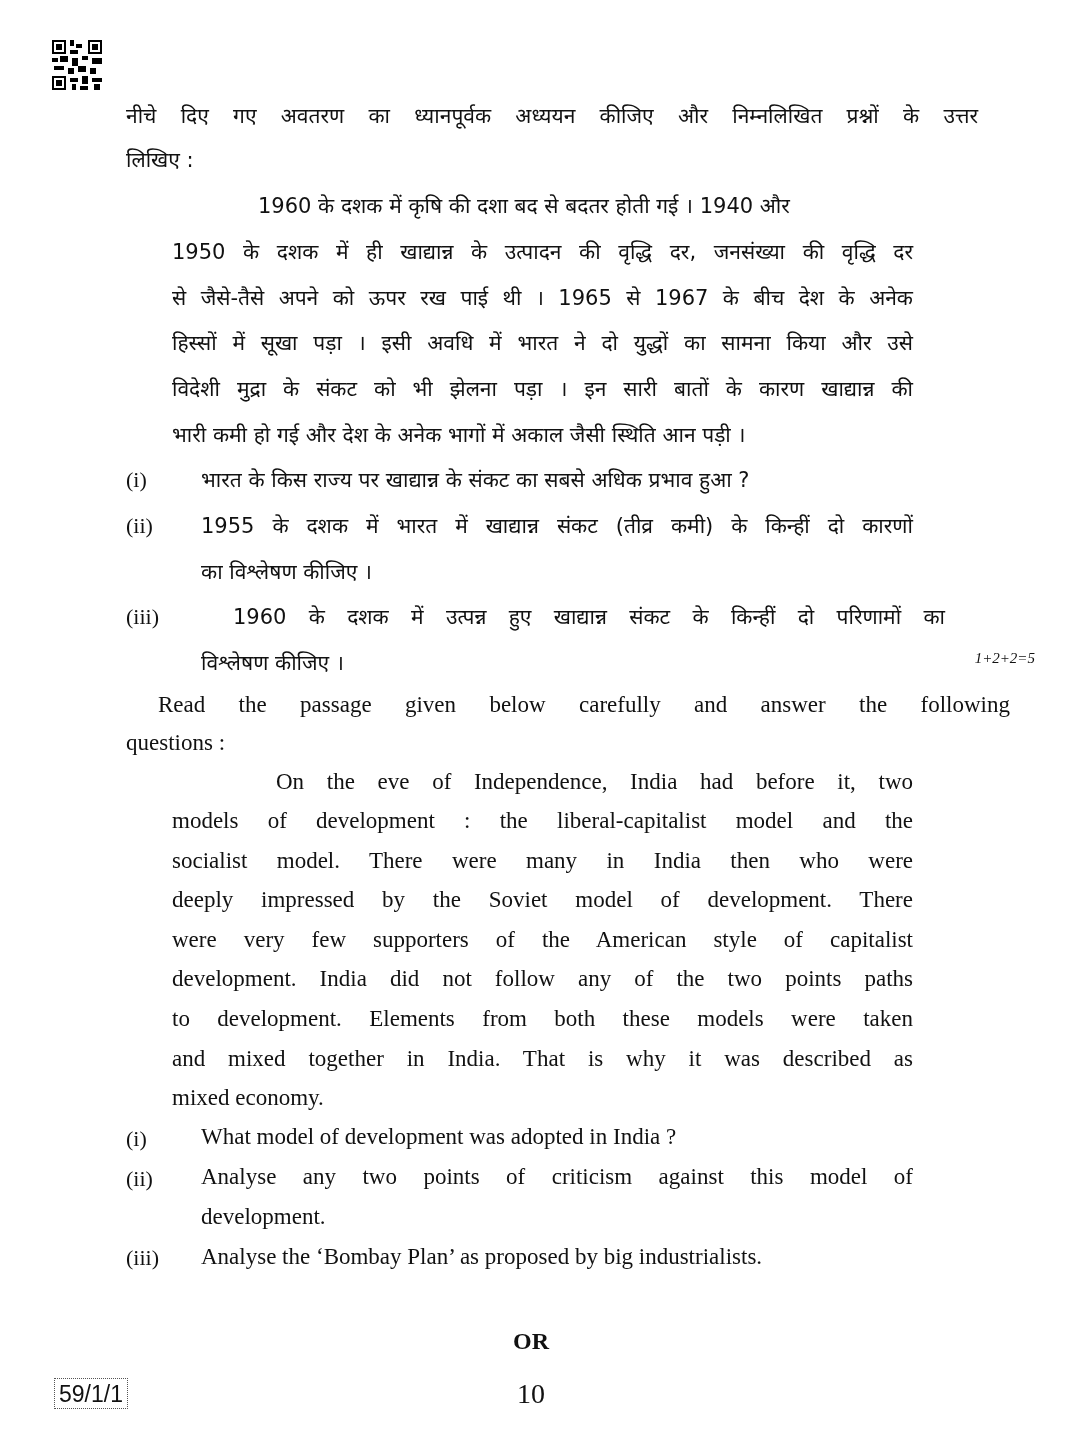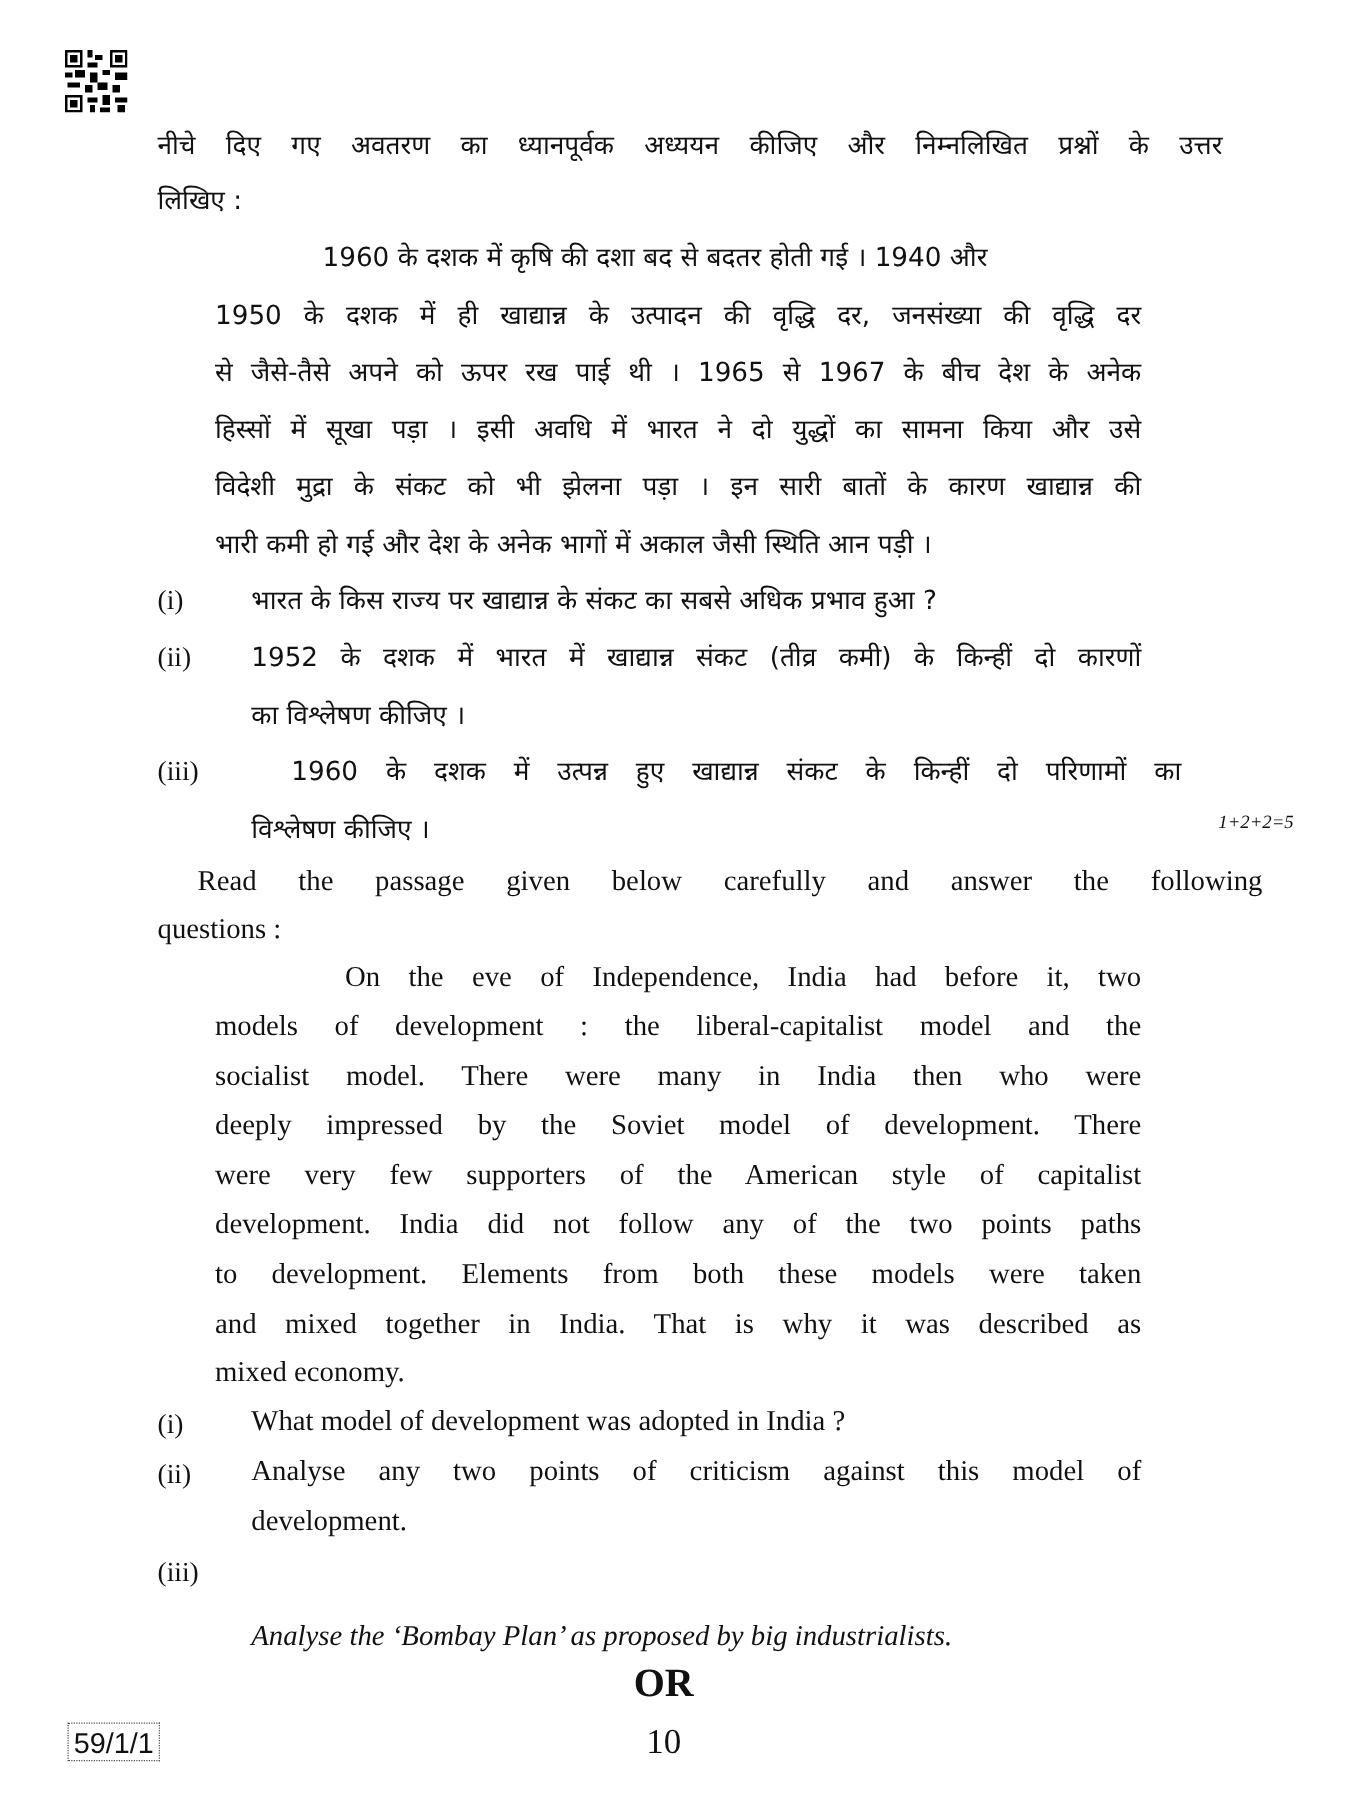--- a/index.html
+++ b/index.html
@@ -26,21 +26,21 @@
     .qnum {
       position: absolute; left: 126px;
       font-family: "Liberation Serif", serif; font-size: 22px;
     }
     .marks {
       position: absolute; right: 56px; top: 650px;
       font-family: "Liberation Serif", serif; font-style: italic; font-size: 15px;
     }
     .or {
       position: absolute; left: 0; width: 1062px; text-align: center; top: 1328px;
-      font-family: "Liberation Serif", serif; font-weight: bold; font-size: 32px;
+      font-family: "Liberation Serif", serif; font-weight: bold; font-size: 24px;
     }
     .pagenum {
       position: absolute; left: 0; width: 1062px; text-align: center; top: 1378px;
       font-family: Liberation Serif, serif; font-size: 28px;
     }
     .code {
       position: absolute; left: 54px; top: 1378px; padding: 1px 4px 0 4px;
       border: 1px dotted #555; font-family: "Liberation Sans", sans-serif; font-size: 23px;
       line-height: 28px;
     }
@@ -89,21 +89,21 @@
   <div class="justify-line hindi" style="left:172px; top:328px; width:741px;">हिस्सों में सूखा पड़ा । इसी अवधि में भारत ने दो युद्धों का सामना किया और उसे</div>
   <div class="justify-line hindi" style="left:172px; top:374px; width:741px;">विदेशी मुद्रा के संकट को भी झेलना पड़ा । इन सारी बातों के कारण खाद्यान्न की</div>
   <div class="line hindi" style="left:172px; top:420px;">भारी कमी हो गई और देश के अनेक भागों में अकाल जैसी स्थिति आन पड़ी ।</div>
 </div>
 
 <div>
   <div class="qnum" style="top:467px;">(i)</div>
   <div class="line hindi" style="left:201px; top:465px;">भारत के किस राज्य पर खाद्यान्न के संकट का सबसे अधिक प्रभाव हुआ ?</div>
 
   <div class="qnum" style="top:513px;">(ii)</div>
-  <div class="justify-line hindi" style="left:201px; top:511px; width:712px;">1952 के दशक में भारत में खाद्यान्न संकट (तीव्र कमी) के किन्हीं दो कारणों</div>
+  <div class="justify-line hindi" style="left:201px; top:511px; width:712px;">1955 के दशक में भारत में खाद्यान्न संकट (तीव्र कमी) के किन्हीं दो कारणों</div>
   <div class="line hindi" style="left:201px; top:557px;">का विश्लेषण कीजिए ।</div>
 
   <div class="qnum" style="top:604px;">(iii)</div>
   <div class="justify-line hindi" style="left:201px; top:602px; width:712px;margin-left:32px;">1960 के दशक में उत्पन्न हुए खाद्यान्न संकट के किन्हीं दो परिणामों का</div>
   <div class="line hindi" style="left:201px; top:648px;">विश्लेषण कीजिए ।</div>
 </div>
 <div class="marks">1+2+2=5</div>
 
 <div class="justify-line eng" style="left:126px; top:692px; width:852px;margin-left:32px;">Read the passage given below carefully and answer the following</div>
 <div class="line eng" style="left:126px; top:730px;">questions :</div>
@@ -122,18 +122,18 @@
 
 <div>
   <div class="qnum" style="top:1126px;">(i)</div>
   <div class="line eng" style="left:201px; top:1124px;">What model of development was adopted in India ?</div>
 
   <div class="qnum" style="top:1166px;">(ii)</div>
   <div class="justify-line eng" style="left:201px; top:1164px; width:712px;">Analyse any two points of criticism against this model of</div>
   <div class="line eng" style="left:201px; top:1204px;">development.</div>
 
   <div class="qnum" style="top:1245px;">(iii)</div>
-  <div class="line eng" style="left:201px; top:1296px;font-style:italic;">Analyse the ‘Bombay Plan’ as proposed by big industrialists.</div>
+  <div class="line eng" style="left:201px; top:1244px;">Analyse the ‘Bombay Plan’ as proposed by big industrialists.</div>
 </div>
 
 <div class="or">OR</div>
 <div class="code">59/1/1</div>
 <div class="pagenum">10</div>
 
 </body></html>

